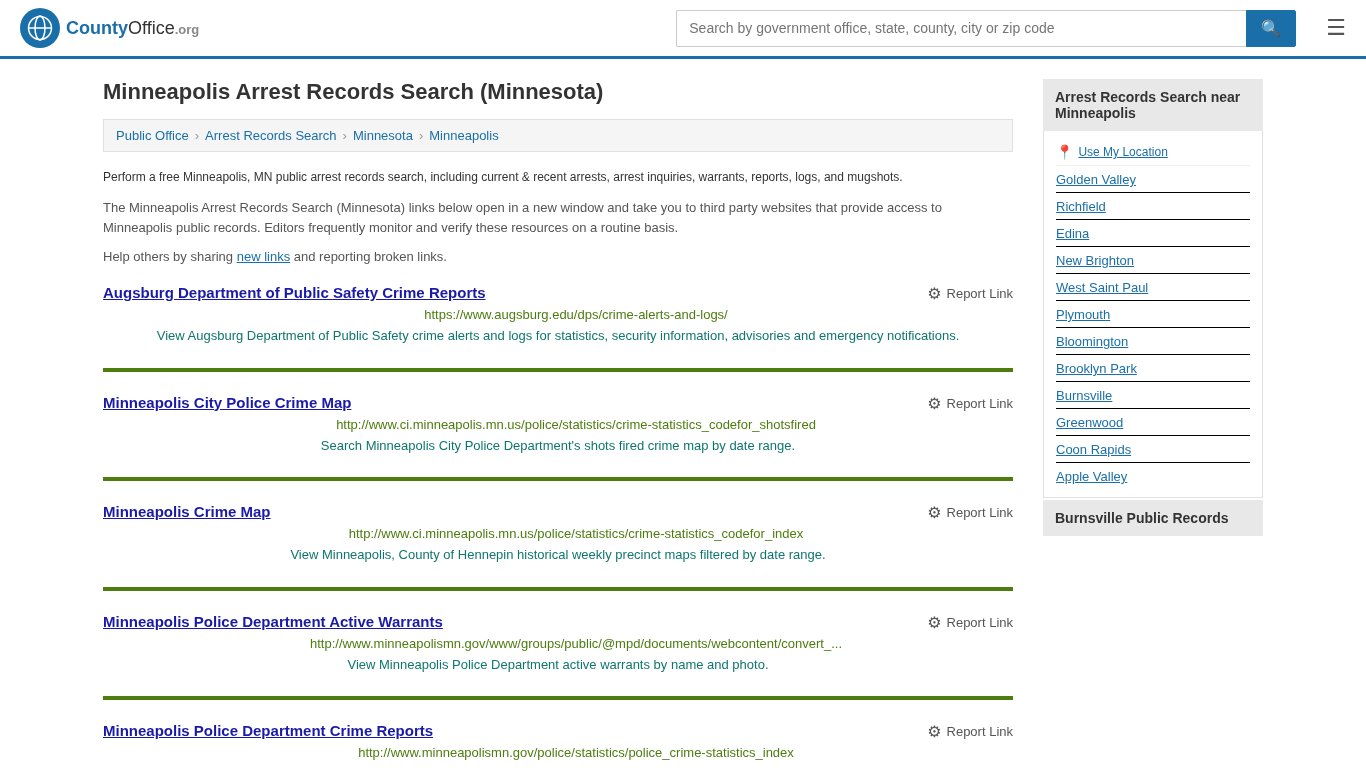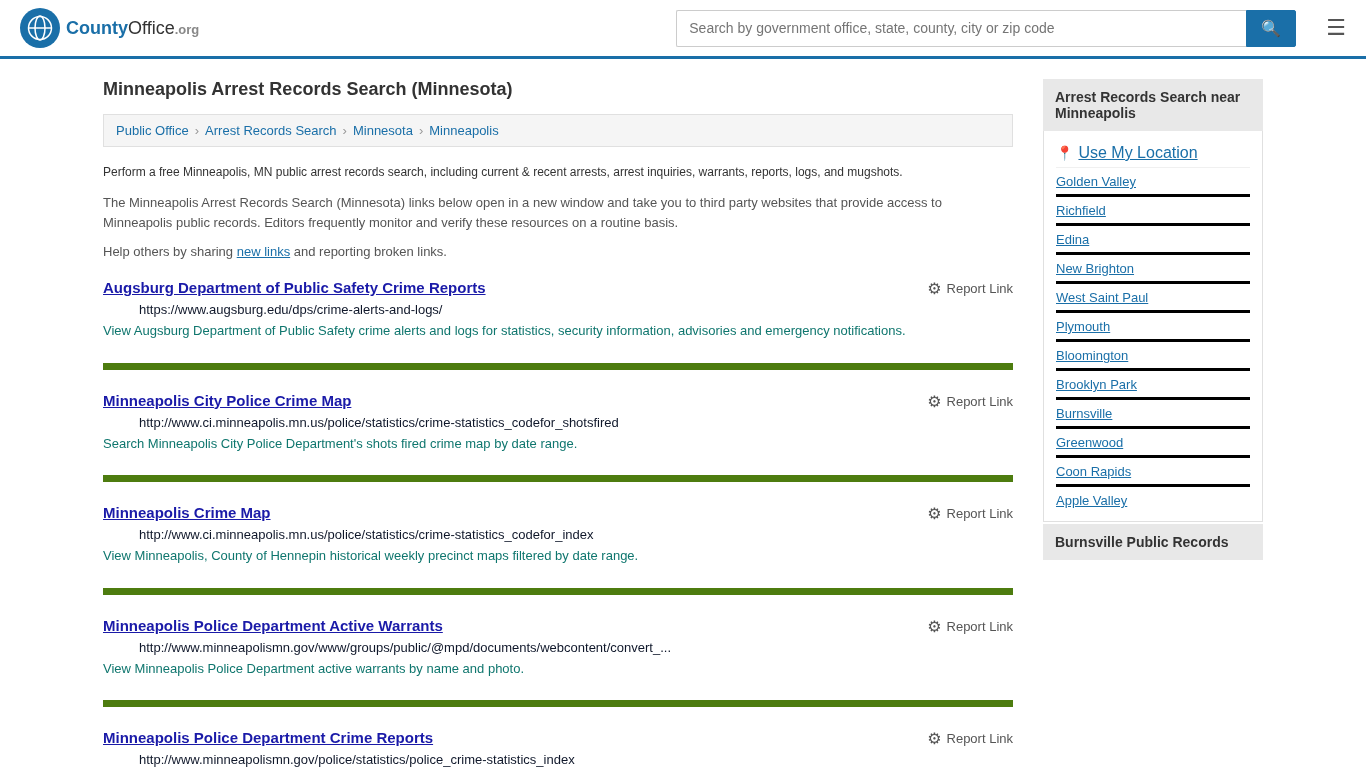--- a/index.html
+++ b/index.html
@@ -83,21 +83,21 @@
       margin: 0 auto;
       padding: 20px 20px;
       gap: 30px;
     }
 
     
     #left-column {
       flex: 1;
     }
     #page-title {
-      font-size: 18px;
+      font-size: 22px;
       font-weight: bold;
       color: #333;
       margin-bottom: 14px;
     }
     #breadcrumb {
       background: #f5f5f5;
       border: 1px solid #e0e0e0;
       padding: 8px 12px;
       margin-bottom: 16px;
       font-size: 13px;
@@ -115,21 +115,22 @@
 
     #desc1 { margin-bottom: 12px; font-size: 12px; line-height: 1.5; color: #333; }
     #desc2 { margin-bottom: 12px; font-size: 13px; line-height: 1.5; color: #555; }
     #desc3 { margin-bottom: 20px; font-size: 13px; color: #555; }
     #desc3 a { color: #1a6fa8; text-decoration: underline; }
 
     
     .result-item {
       margin-bottom: 22px;
       padding-bottom: 22px;
-      border-bottom: 7px solid #4d7c0f;
+      border-bottom: 4px solid #4d7c0f;
+      text-align: center;
     }
     .result-title {
       display: flex;
       align-items: flex-start;
       justify-content: space-between;
       margin-bottom: 4px;
     }
     .result-title a {
       color: #1a1aa8;
       font-size: 15px;
@@ -145,21 +146,21 @@
       font-size: 13px;
       cursor: pointer;
       white-space: nowrap;
       margin-left: 10px;
     }
     .report-icon {
       font-size: 16px;
       color: #555;
     }
     .result-url {
-      color: #0f172a;
+      color: #4d7c0f;
       font-size: 13px;
       margin-bottom: 4px;
       word-break: break-all;
       margin-left: 36px;
     }
     .result-desc {
       font-size: 13px;
       color: #0f766e;
       line-height: 1.5;
     }
@@ -177,40 +178,40 @@
       color: #333;
       margin-bottom: 0;
     }
     .sidebar-links {
       border: 1px solid #e0e0e0;
       border-top: none;
       padding: 8px 12px;
     }
     .sidebar-link-item {
       padding: 5px 0;
-      border-bottom: 3px solid #000000;
+      border-bottom: 1px solid #000000;
     }
     .sidebar-link-item:last-child { border-bottom: none; }
     .sidebar-link-item a {
       color: #1a6fa8;
       text-decoration: underline;
       font-size: 13px;
       cursor: pointer;
     }
     .use-location {
       display: flex;
       align-items: center;
       gap: 5px;
       padding: 5px 0;
       border-bottom: 1px solid #f0f0f0;
     }
     .use-location a {
       color: #1a6fa8;
       text-decoration: underline;
-      font-size: 16px;
+      font-size: 12px;
       cursor: pointer;
     }
     .location-pin { color: #333; font-size: 14px; }
     .sidebar-section-header2 {
       background: #e8e8e8;
       padding: 10px 12px;
       font-size: 14px;
       font-weight: bold;
       color: #333;
       margin-top: 2px;

